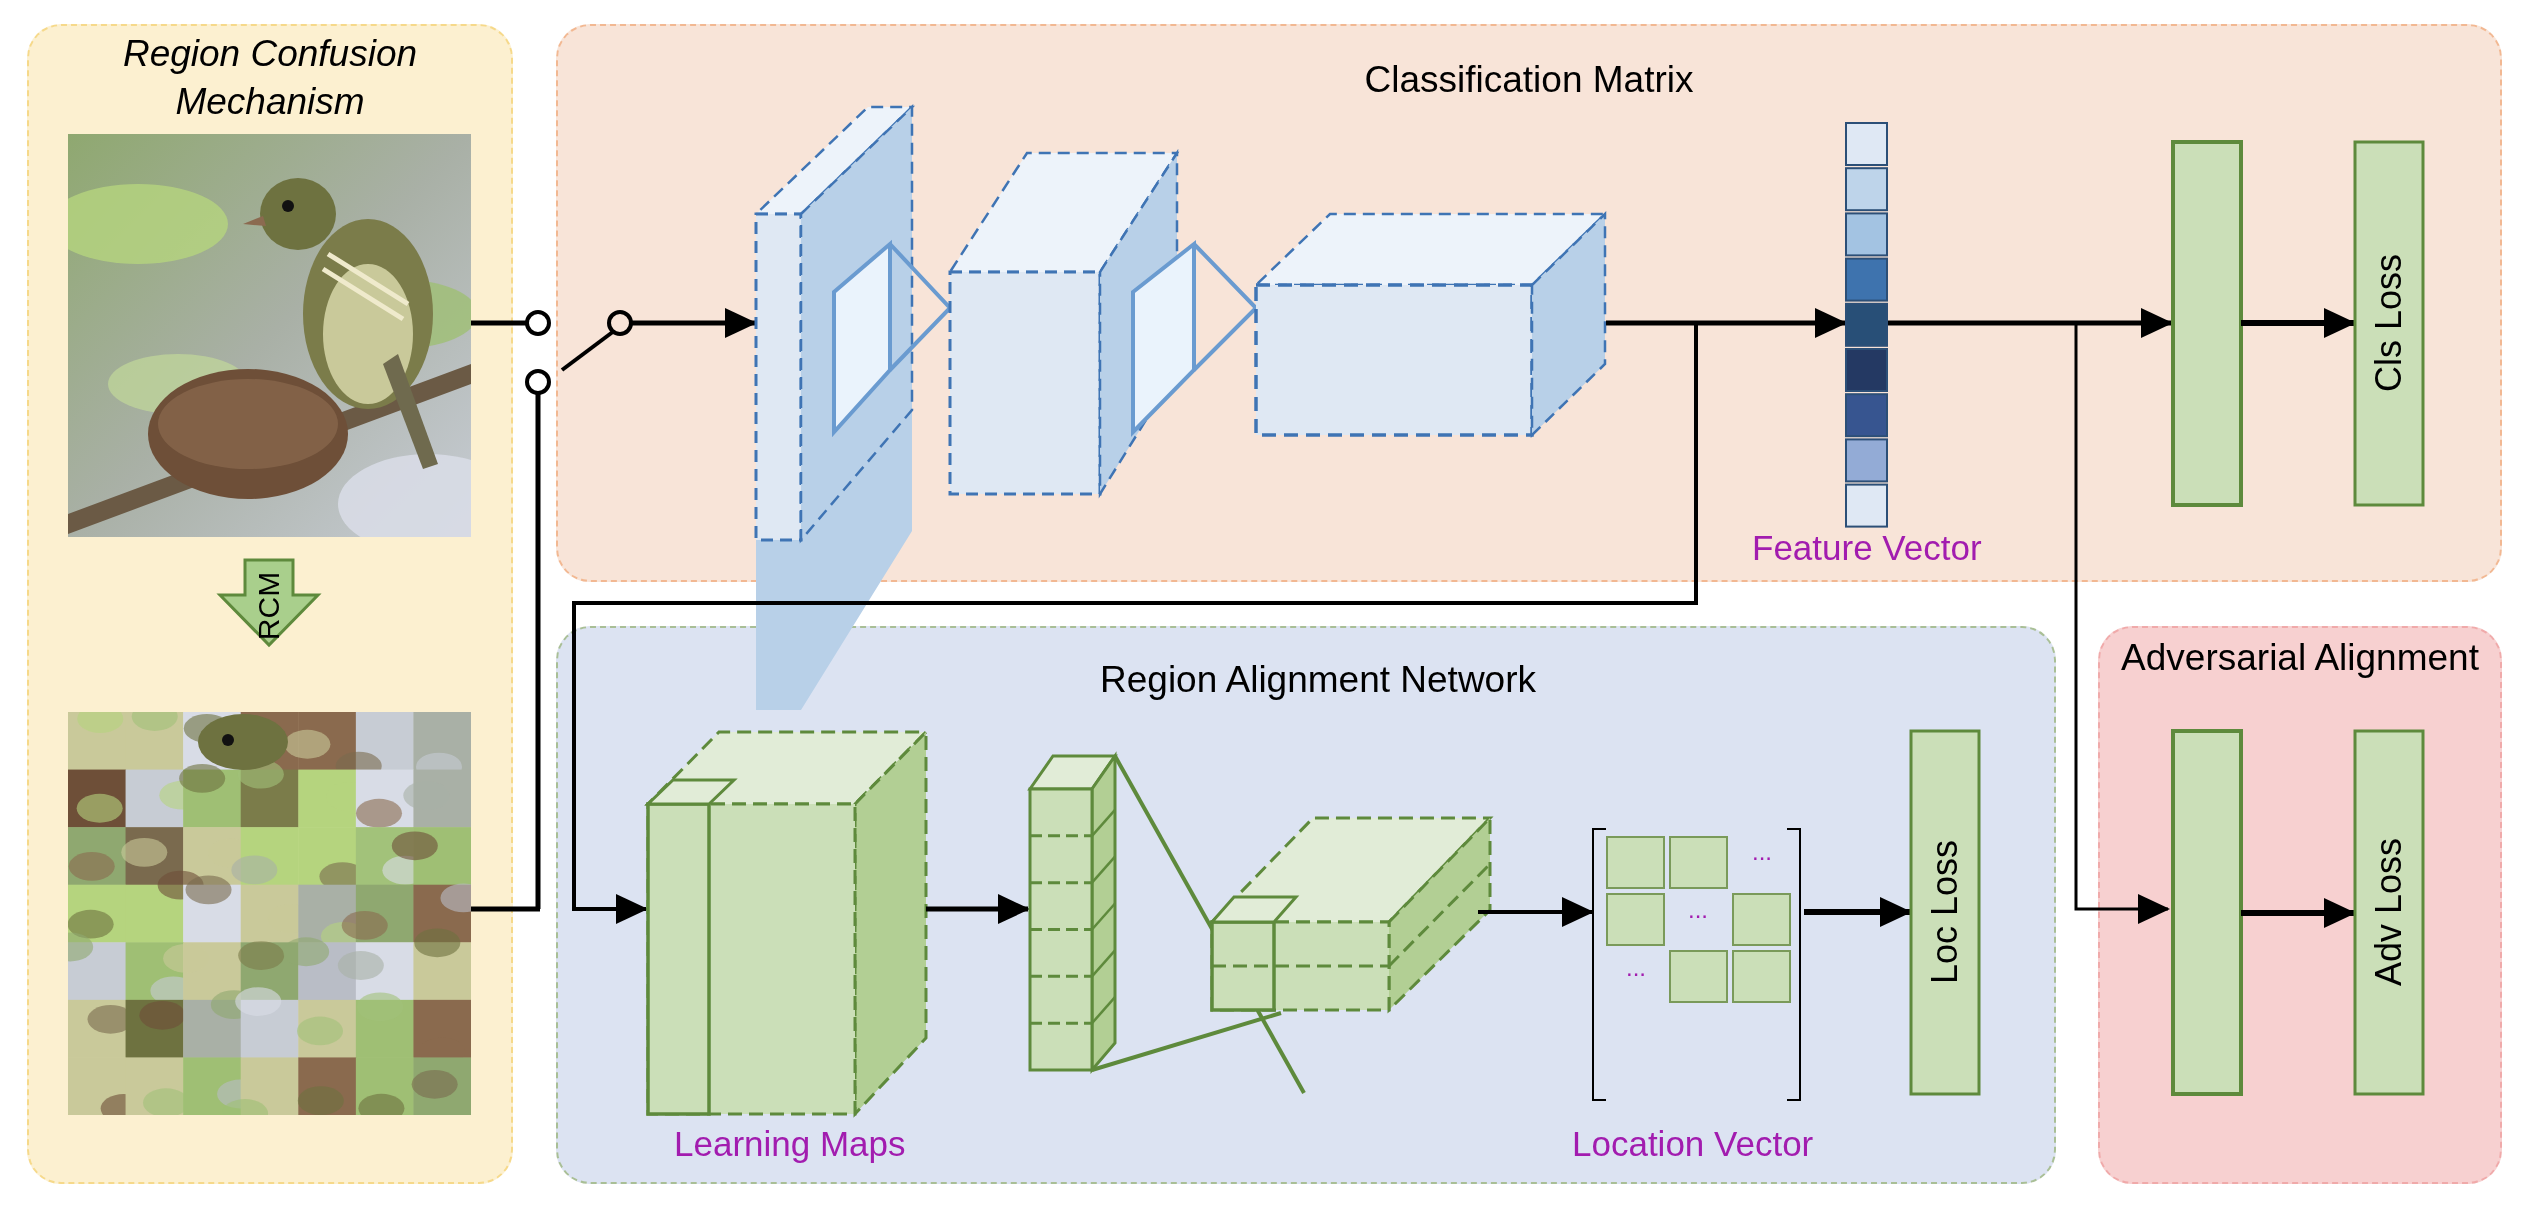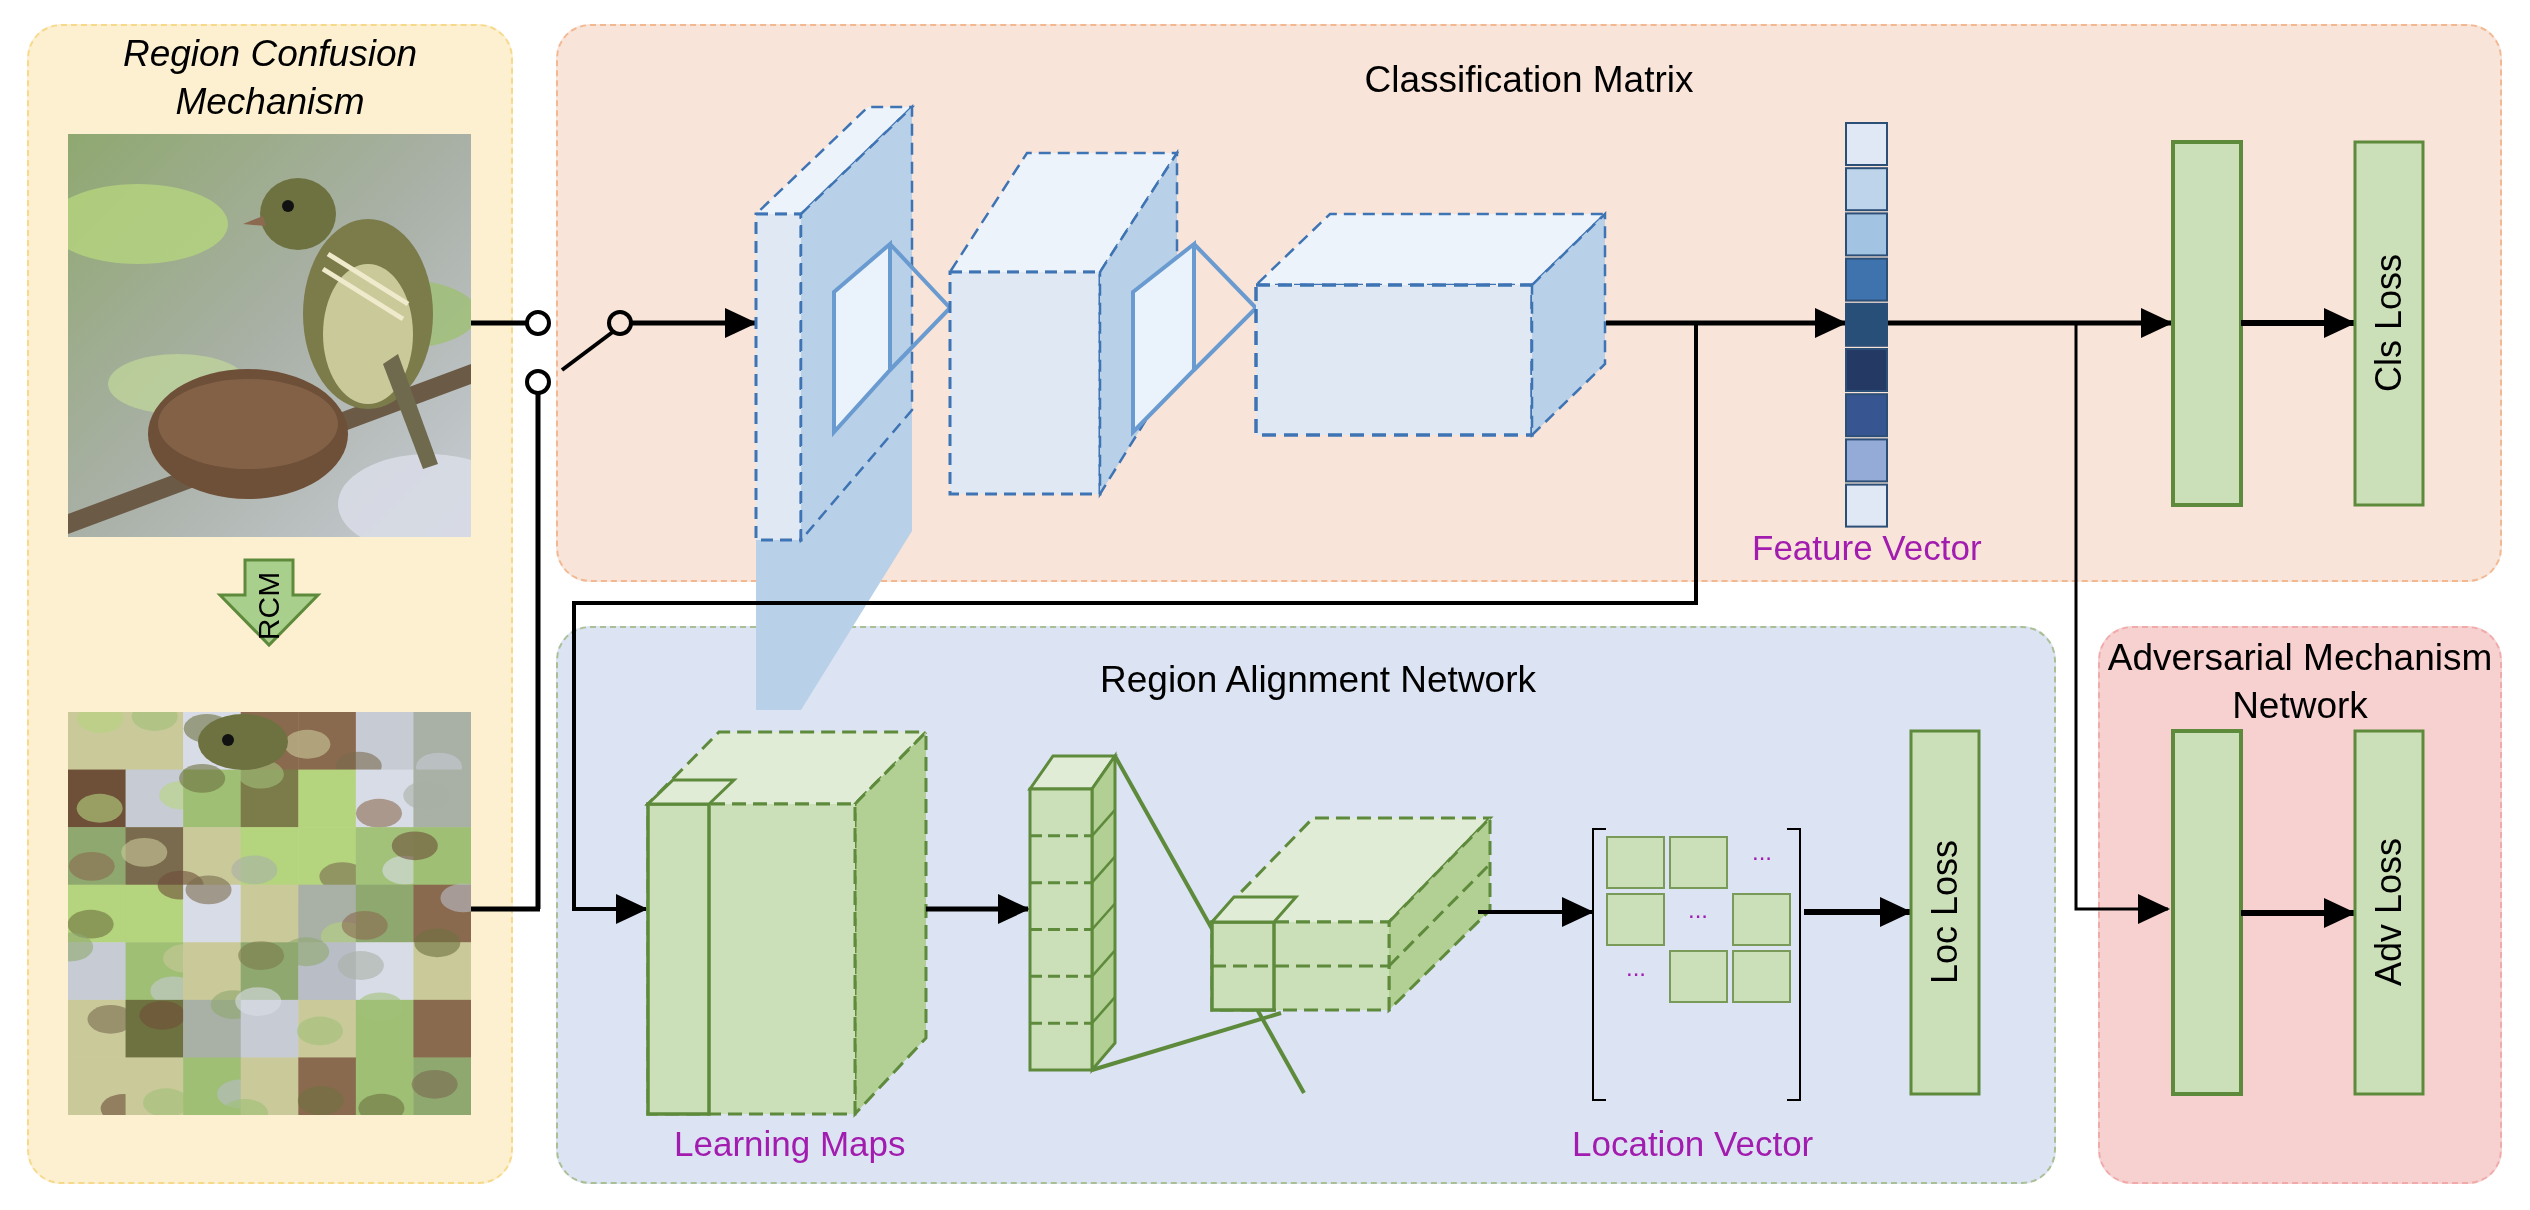--- a/index.html
+++ b/index.html
@@ -23,22 +23,21 @@
 <div class="panel p-ran"></div>
 <div class="panel p-adv"></div>
 
 <div class="title" style="left:27px;width:486px;top:30px;font-style:italic;">
   <div>Region Confusion</div>
   <div>Mechanism</div>
 </div>
 <div class="title" style="left:556px;width:1946px;top:56px;">Classification  Matrix</div>
 <div class="title" style="left:556px;width:1524px;top:656px;">Region Alignment Network</div>
 <div class="title" style="left:2098px;width:404px;top:634px;">
-  <div>Adversarial Mechanism</div>
-  <div>Network</div>
+  <div>Adversarial Alignment</div>
 </div>
 
 <div class="photo" style="left:68px;top:134px;width:403px;height:403px;">
   <svg width="403" height="403" viewBox="0 0 403 403">
     <defs>
       <linearGradient id="bg1" x1="0" y1="0" x2="1" y2="1">
         <stop offset="0" stop-color="#8fa870"></stop>
           <stop offset="0.5" stop-color="#a9b0a6"></stop>
           <stop offset="1" stop-color="#c7ccd4"></stop>
       </linearGradient>

